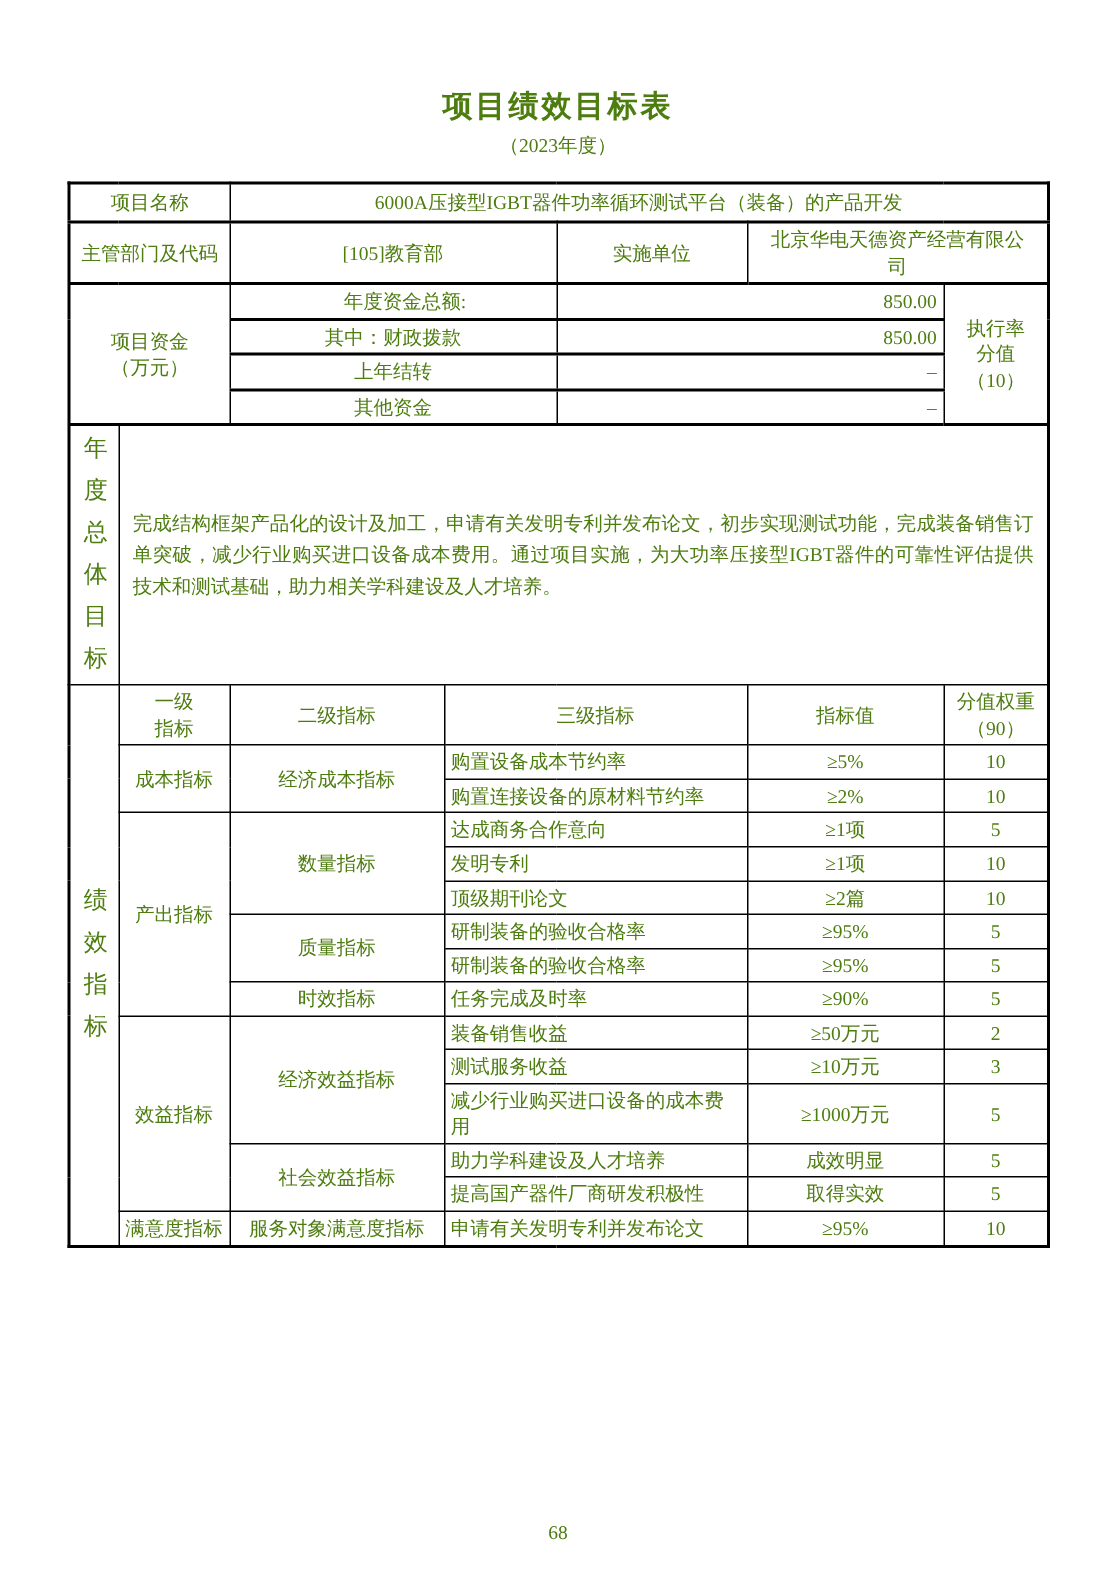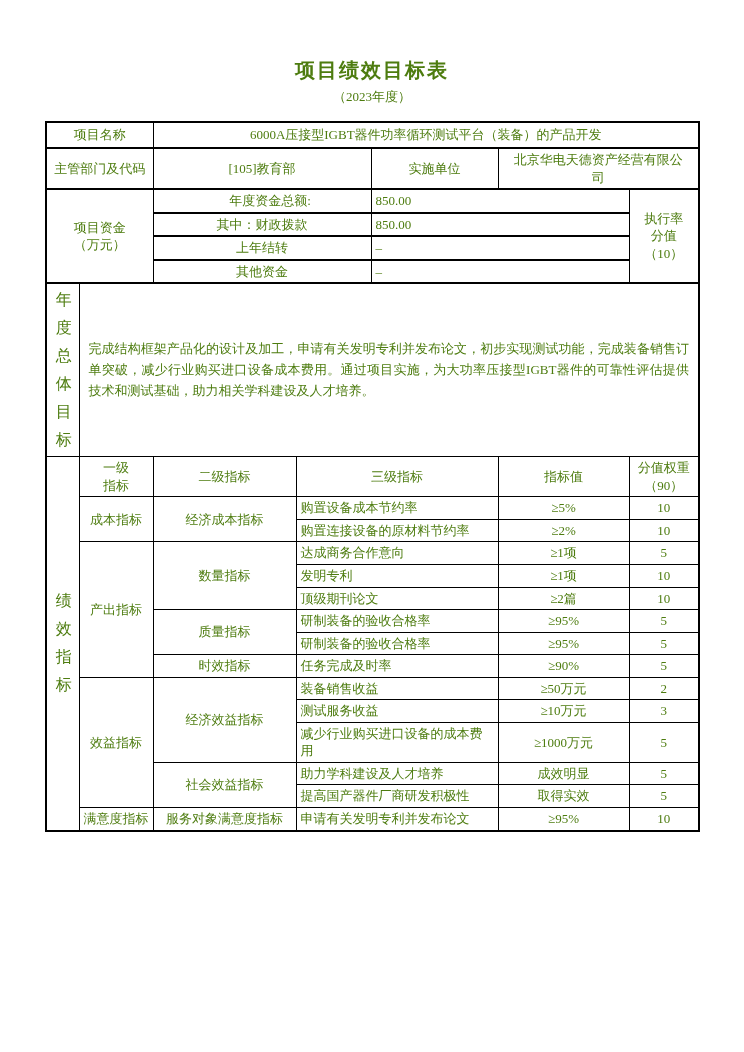--- a/index.html
+++ b/index.html
@@ -21,21 +21,21 @@
   }
   td,th{
     border:1px solid #000;padding:2px 4px;font-size:13px;font-weight:normal;
     text-align:center;vertical-align:middle;line-height:1.35;
     overflow:hidden;word-break:break-all;
   }
   tr.thick>td{border-bottom-width:2px;}
   .h30{height:26px}.h41{height:37px}.h24{height:21px}.h156{height:152px}
   .h39{height:35px}.h25{height:21px}
   .left{text-align:left;}
-  .right{text-align:left;padding-right:4px;}
+  .right{text-align:right;padding-right:4px;}
   .pre{white-space:pre-line;}
   .pad8{padding-left:20px;text-align:center;}
   .vert{width:14px;margin:0 auto;word-break:break-all;line-height:1.75;font-size:16px;}
   .goal{
     text-align:justify;padding:6px 9px;line-height:1.6;font-size:13px;
   }
   .impl{padding:2px 13px;}
   .page-number{
     position:absolute;bottom:22px;left:0;width:100%;
     text-align:center;font-size:13px;
@@ -195,13 +195,14 @@
     <tr class="h25">
       <td>满意度指标</td>
       <td>服务对象满意度指标</td>
       <td colspan="2" class="left">申请有关发明专利并发布论文</td>
       <td>≥95%</td>
       <td>10</td>
     </tr>
   </tbody>
     </table>
 
+  <div class="page-number">68</div>
 </div>
 
 </body></html>

